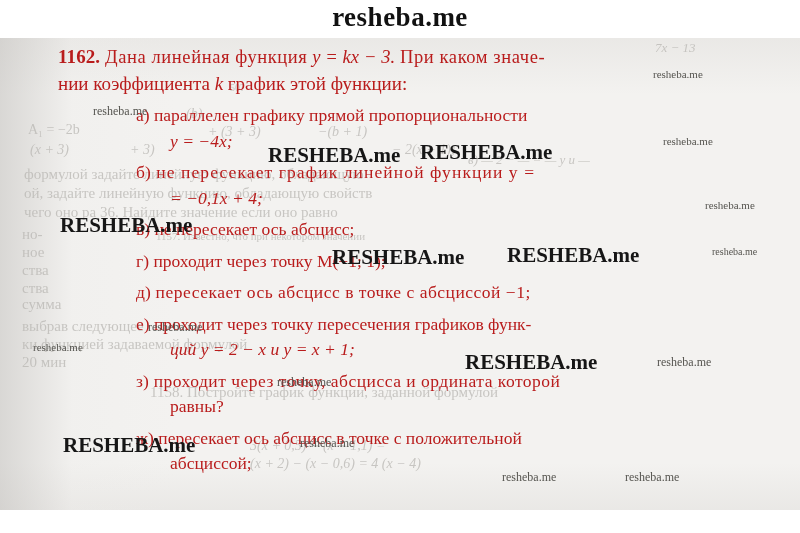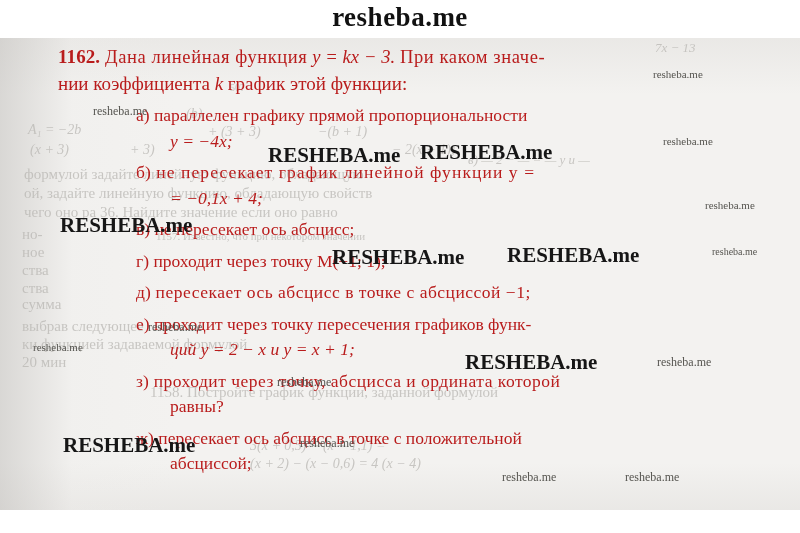--- a/index.html
+++ b/index.html
@@ -145,21 +145,21 @@
 
 <div class="page">
 
   <div class="brand-top">resheba.me</div>
 
   <div class="scan">
     <div id="ghost-layer">
         <div class="ghost" style="left: 655px; top: 2px; font-size: 13px; font-style: italic;">7x − 13</div>
         <div class="ghost" style="left: 230px; top: 44px; font-size: 10px;">50?</div>
         <div class="ghost" style="left: 186px; top: 68px; font-size: 14px; font-style: italic;">(b)</div>
-        <div class="ghost" style="left: 28px; top: 84px; font-size: 14px; font-style: italic;">A₁ = −2b</div>
+        <div class="ghost" style="left: 28px; top: 84px; font-size: 14px; ">A₁ = −2b</div>
         <div class="ghost" style="left: 208px; top: 86px; font-size: 14px; font-style: italic;">+ (3 + 3)</div>
         <div class="ghost" style="left: 318px; top: 86px; font-size: 14px; font-style: italic;">−(b + 1)</div>
         <div class="ghost" style="left: 30px; top: 104px; font-size: 14px; font-style: italic;">(x + 3)</div>
         <div class="ghost" style="left: 130px; top: 104px; font-size: 14px; font-style: italic;">+ 3)</div>
         <div class="ghost" style="left: 392px; top: 104px; font-size: 14px; font-style: italic;">− 2(x + 1);</div>
         <div class="ghost" style="left: 468px; top: 114px; font-size: 13px; font-style: italic;">в) — 2 − — = — y u —</div>
         <div class="ghost" style="left: 24px; top: 128px; font-size: 15px;">формулой задайте линейную функцию, обладающую</div>
         <div class="ghost" style="left: 24px; top: 147px; font-size: 15px;">ой, задайте линейную функцию, обладающую свойств</div>
         <div class="ghost" style="left: 24px; top: 166px; font-size: 15px;">чего оно ра 36. Найдите значение если оно равно</div>
         <div class="ghost" style="left: 22px; top: 188px; font-size: 15px;">но-</div>

